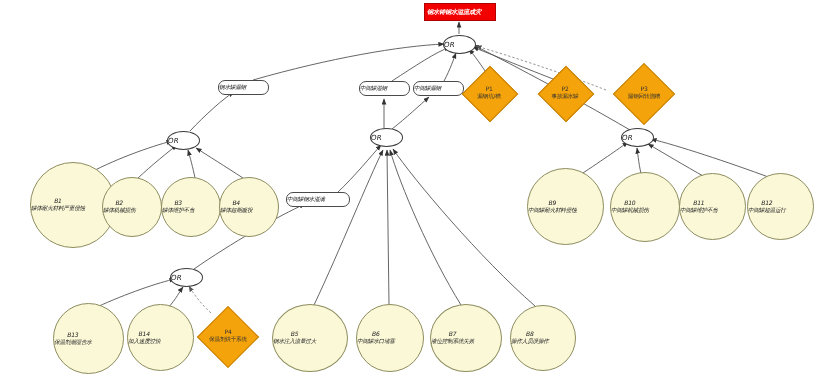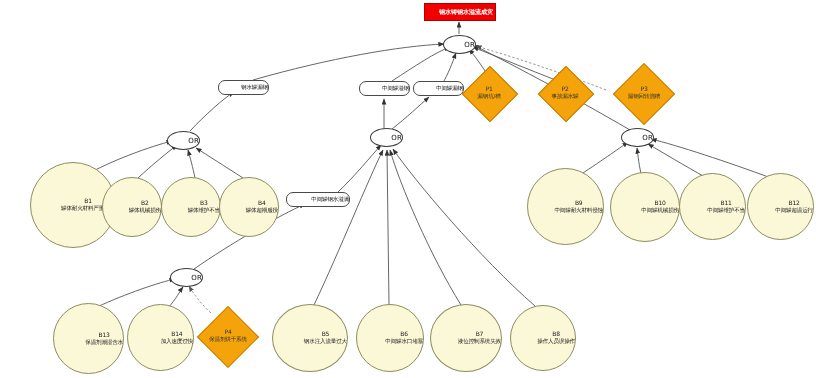--- a/index.html
+++ b/index.html
@@ -1,21 +1,21 @@
 <!DOCTYPE html>
 <html><head>
 <meta charset="utf-8">
 <style>
   html,body{margin:0;padding:0;background:#ffffff;}
   #stage{position:relative;width:816px;height:378px;overflow:hidden;
          font-family:"DejaVu Sans","Liberation Sans",sans-serif;background:#fff;}
   #wires{position:absolute;left:0;top:0;width:816px;height:378px;}
 
   .node{position:absolute;box-sizing:border-box;display:flex;
-        align-items:center;justify-content:flex-end;text-align:center;}
+        align-items:center;justify-content:flex-start;text-align:center;font-style:italic;}
 
   
   .top-event{background:#f20000;border:1px solid #b00000;color:#ffffff;
              font-size:6.2px;line-height:1.15;letter-spacing:-0.2px;
              padding:1px 2px;font-weight:bold;}
 
   
   .gate{border:1px solid #3a3a3a;background:#ffffff;border-radius:50%;
         font-size:7px;color:#111;letter-spacing:.2px;}
 

